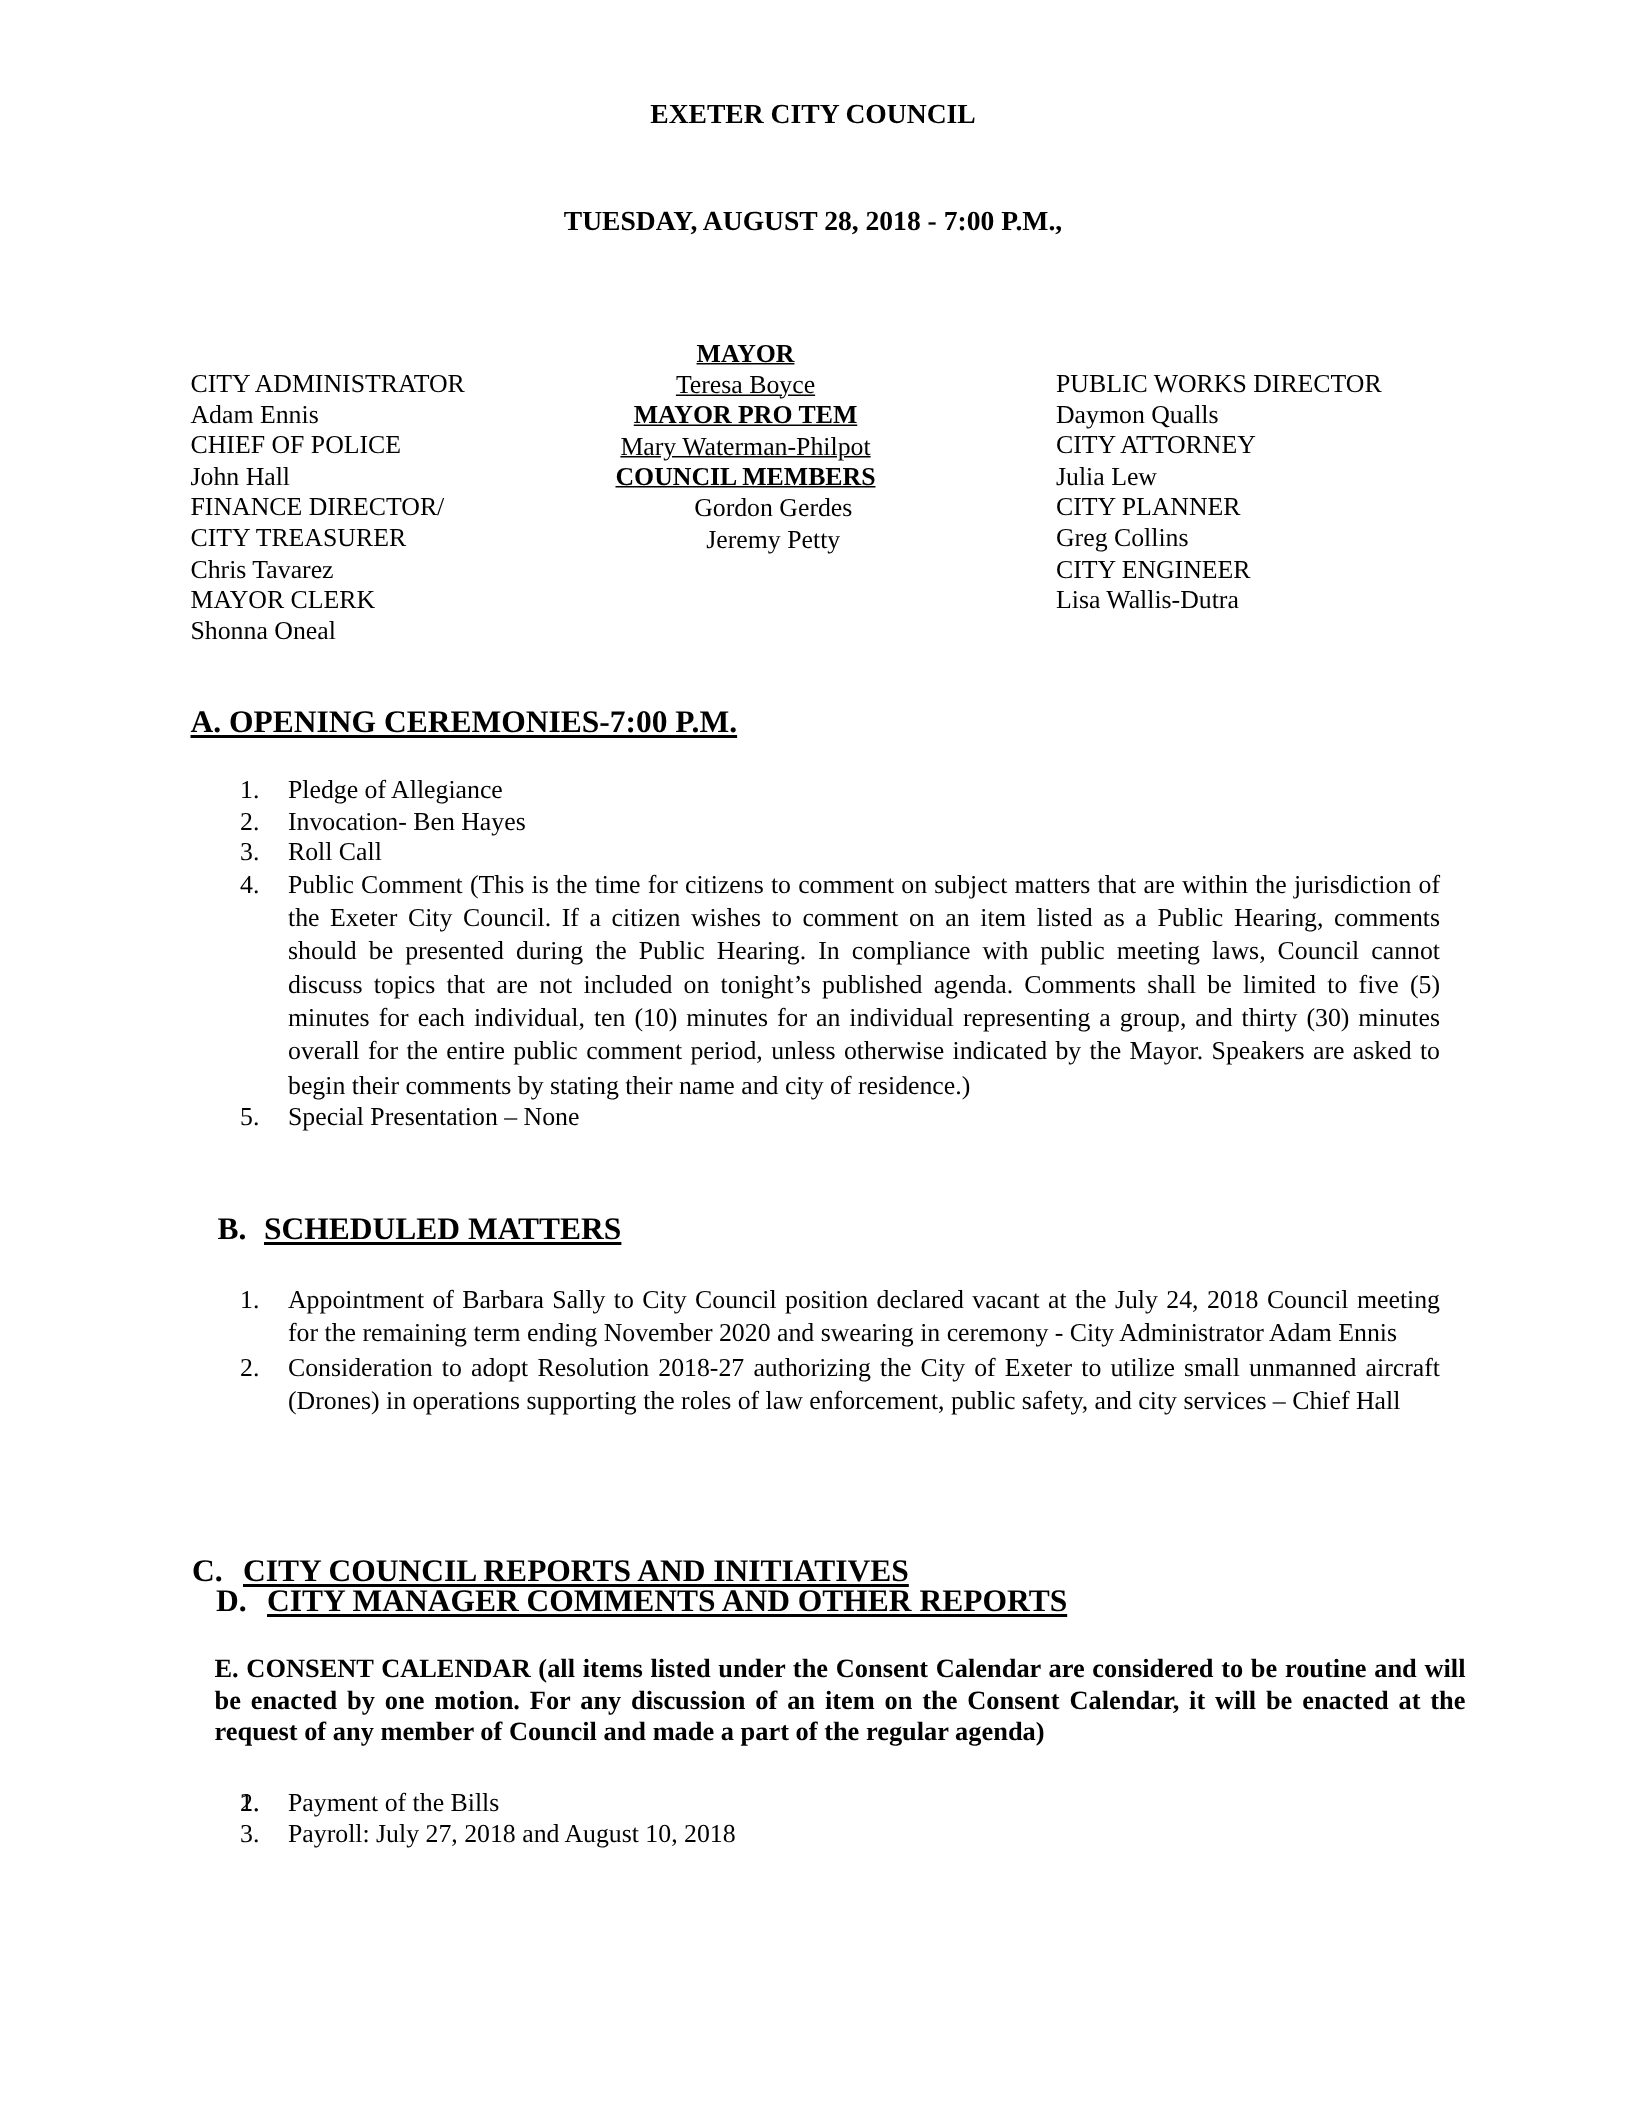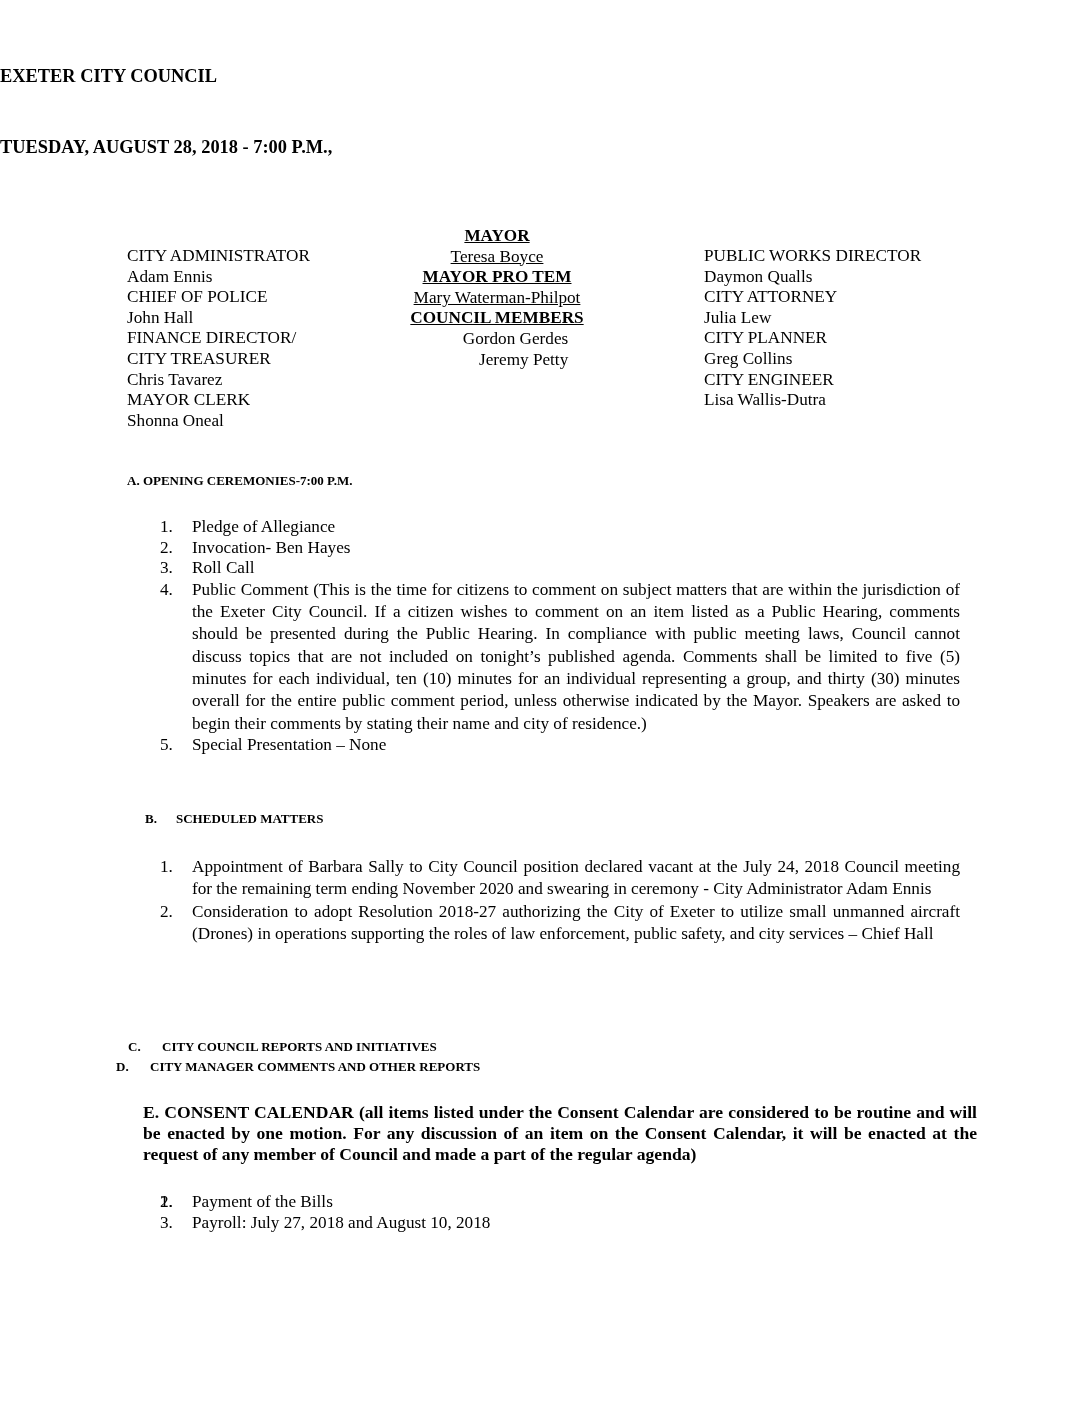--- a/index.html
+++ b/index.html
@@ -6,29 +6,29 @@
     body {
       width: 1088px; height: 1408px; position: relative; overflow: hidden;
       font-family: "Liberation Serif", "DejaVu Serif", serif;
       color: #000000;
       font-size: 17.2px;
       line-height: 20.6px;
     }
     .abs { position: absolute; }
     .bold { font-weight: bold; }
     .title-block {
-      position: absolute; left: 0; width: 1084px; 
+      position: absolute; left: 0; width: 1084px; text-align: center;
       font-weight: bold; font-size: 18.4px; line-height: 21px;
     }
     .col { position: absolute; top: 246px; line-height: 20.6px; }
     .col div { white-space: nowrap; }
     .center-col { left: 372px; width: 250px; text-align: center; }
-    .center-col .left-inner { display: inline-block; text-align: right; margin-left: 37px; }
+    .center-col .left-inner { display: inline-block; text-align: center; margin-left: 37px; }
     .heading {
-      position: absolute; font-weight: bold; font-size: 13px; white-space: nowrap;
+      position: absolute; font-weight: bold; font-size: 21px; white-space: nowrap; text-decoration: underline;
     }
     .heading .letter { display: inline-block; }
     ol.items { position: absolute; margin: 0; padding: 0; list-style: none; }
     ol.items li { position: relative; text-align: justify; }
     ol.items li .num { position: absolute; left: -32px; top: 0; }
     .justify { text-align: justify; margin-left: 16px; }
   </style>
 </head>
 <body>
 
@@ -90,21 +90,21 @@
 </div>
 <ol class="items" style="left:192px; top:856px; width:768px; line-height:22.3px;">
   <li><span class="num">1.</span><span>Appointment of Barbara Sally to City Council position declared vacant at the July 24, 2018 Council meeting for the remaining term ending November 2020 and swearing in ceremony - City Administrator Adam Ennis</span></li>
   <li><span class="num">2.</span><span>Consideration to adopt Resolution 2018-27 authorizing the City of Exeter to utilize small unmanned aircraft (Drones) in operations supporting the roles of law enforcement, public safety, and city services – Chief Hall</span></li>
 </ol>
 
 <div class="heading" style="left:128px; top:1013px;margin-top:24px;">
   <span class="letter" style="width:34px;">C.</span><span>CITY COUNCIL REPORTS AND INITIATIVES</span>
 </div>
 
-<div class="heading" style="left:116px; top:1057px;">
+<div class="heading" style="left:144px; top:1057px;">
   <span class="letter" style="width:34px;">D.</span><span>CITY MANAGER COMMENTS AND OTHER REPORTS</span>
 </div>
 
 <div class="abs bold justify" style="left:127px; top:1102px; width:834px; font-size:17.6px; line-height:21px;">E.  CONSENT CALENDAR (all items listed under the Consent Calendar are considered to be routine and will be enacted by one motion.  For any discussion of an item on the Consent Calendar, it will be enacted at the request of any member of Council and made a part of the regular agenda)</div>
 <ol class="items" style="left:192px; top:1192px; width:768px;">
   <li><span class="num">1.</span></li>
   <li><span class="num">2.</span><span>Payment of the Bills</span></li>
   <li><span class="num">3.</span><span>Payroll:  July 27, 2018 and August 10, 2018</span></li>
 </ol>
 

